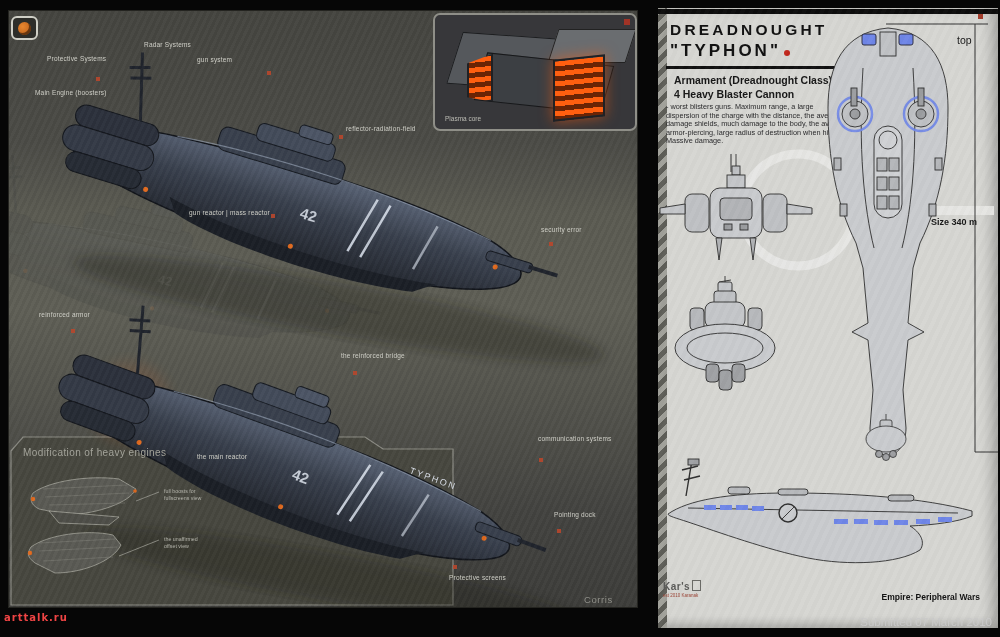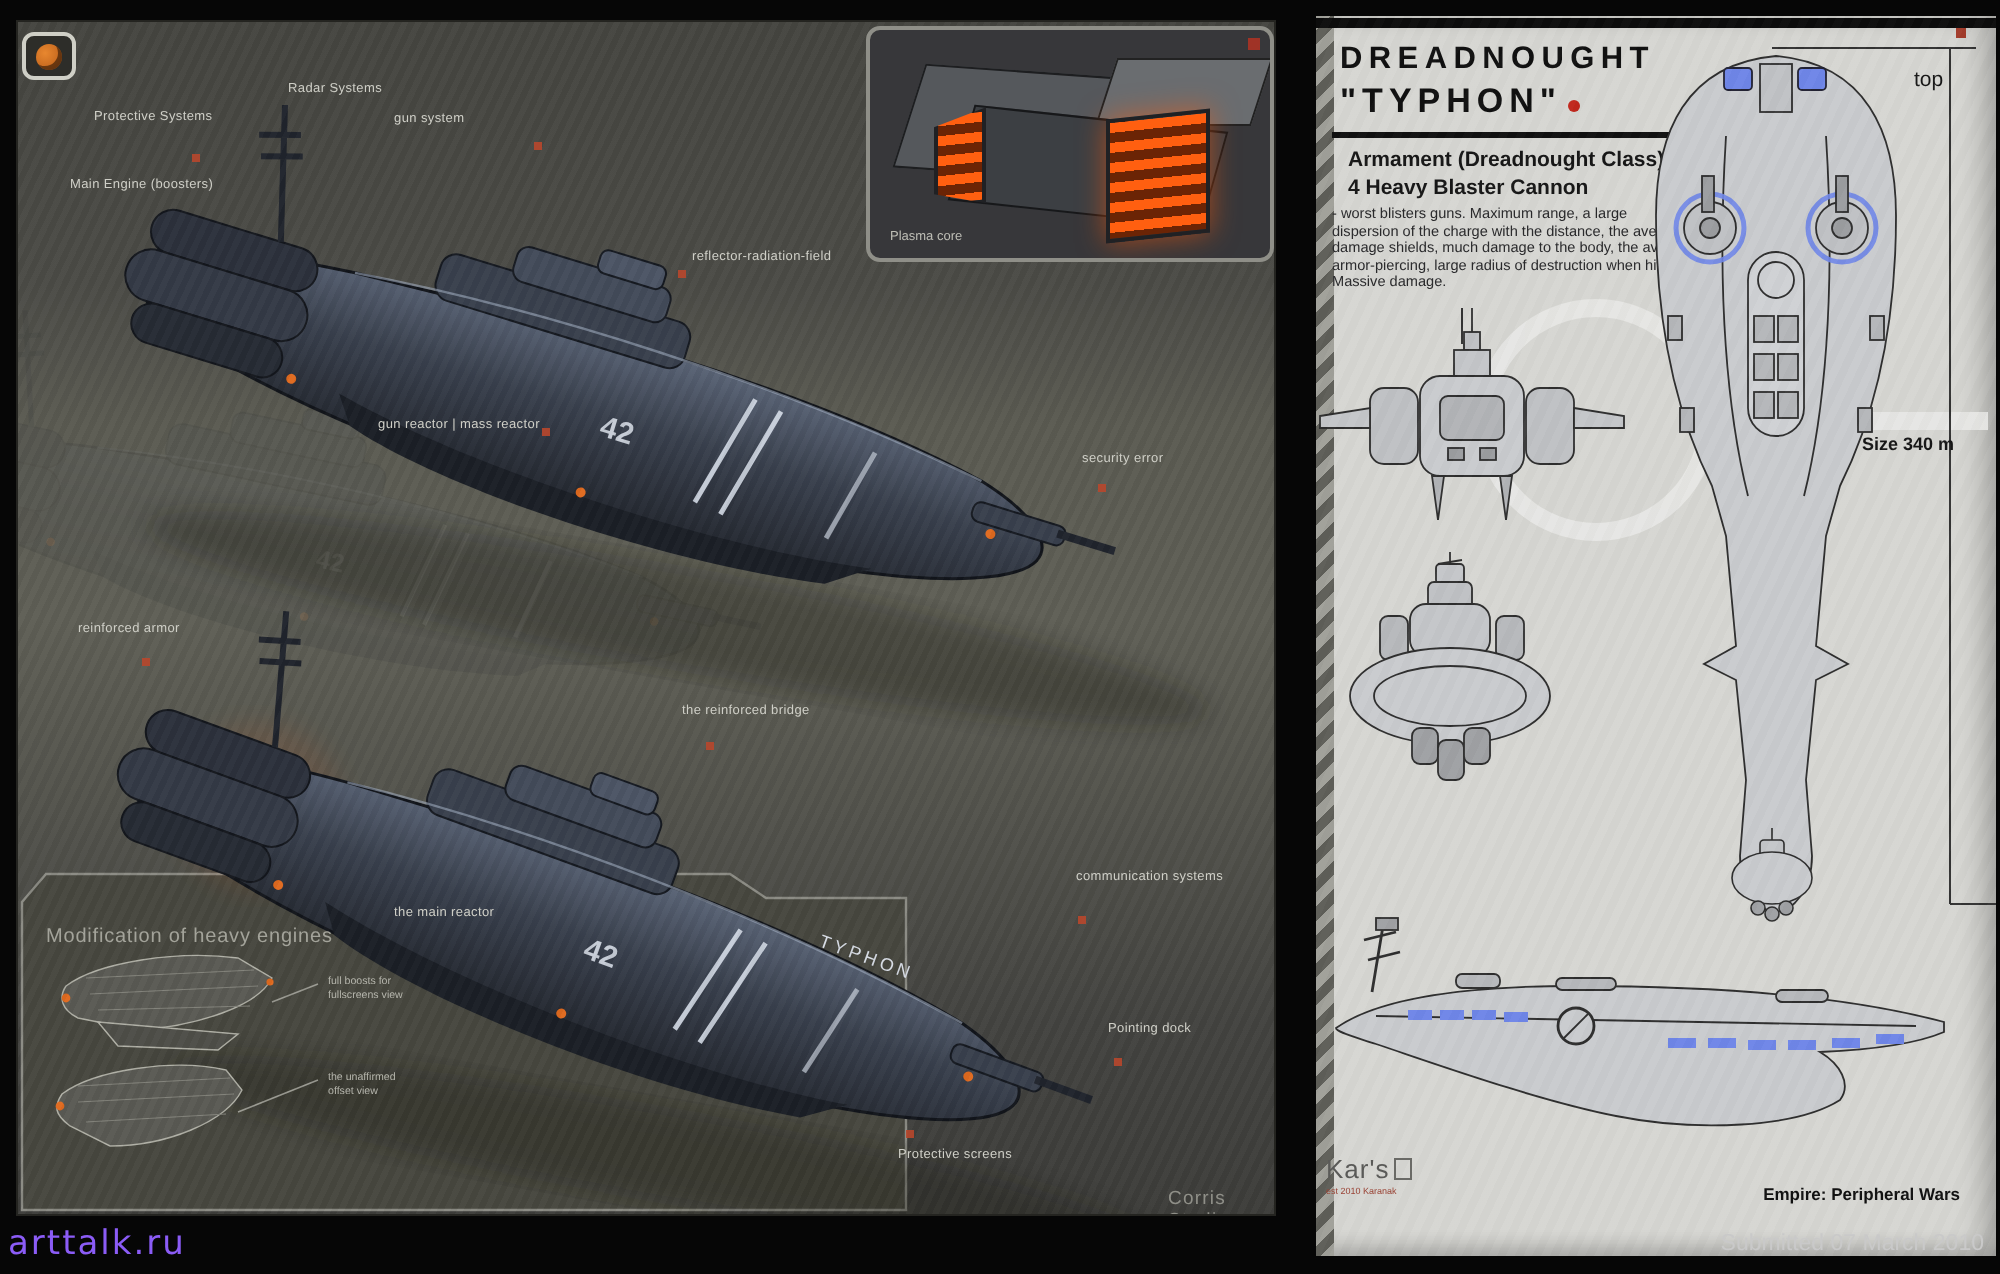--- a/index.html
+++ b/index.html
@@ -26,47 +26,47 @@
     transform:skewX(-10deg) rotate(6deg);border:1px solid #17181a;}
   .inset .nose{position:absolute;left:118px;top:14px;width:78px;height:34px;background:#6a6d70;
     transform:skewX(-18deg);border:1px solid #222;}
   .inset .vent{position:absolute;width:52px;height:62px;border:2px solid #202124;
     background:repeating-linear-gradient(180deg,#ff5f10 0 5px,#6b2405 5px 10px);
     transform:skewY(-6deg);box-shadow:0 0 14px rgba(255,90,10,.55);}
   .inset .vent.small{width:26px;height:48px;clip-path:polygon(0 15%,100% 0,100% 100%,0 85%);}
   .inset-label{position:absolute;left:10px;bottom:7px;font-size:6.5px;color:#bdbdb5;}
   .red-sq{position:absolute;width:6px;height:6px;background:#a03326;}
   .studio{position:absolute;left:575px;top:583px;font-size:9.5px;letter-spacing:.6px;color:#8f8f88;z-index:9;}
-  .modbox-title{position:absolute;left:14px;top:436px;font-size:10px;letter-spacing:.4px;color:#a3a39a;z-index:8;margin-top:16px;}
+  .modbox-title{position:absolute;left:14px;top:436px;font-size:10px;letter-spacing:.4px;color:#a3a39a;z-index:8;}
   .mod-callout{position:absolute;font-size:5.3px;line-height:1.25;color:#b5b5ac;z-index:8;}
   
   .right-panel{position:absolute;left:658px;top:8px;width:340px;height:620px;
     background:var(--paper,#d6d6d2);box-shadow:inset -8px 0 12px rgba(0,0,0,.18),inset 0 -6px 8px rgba(0,0,0,.12);}
   .right-panel::after{content:"";position:absolute;inset:0;pointer-events:none;
     background:repeating-linear-gradient(115deg,rgba(0,0,0,.015) 0 4px,rgba(255,255,255,.02) 4px 8px);}
   .paper-stripe{position:absolute;left:0;top:0;width:9px;height:620px;
     background:repeating-linear-gradient(135deg,#a0a099 0 5px,#5e5e58 5px 10px);}
   .paper-topbar{position:absolute;left:0;top:1px;width:340px;height:5px;background:#0c0c0c;}
   .rp-title{position:absolute;left:12px;top:13px;font-size:15.5px;font-weight:bold;letter-spacing:3.2px;color:#101010;}
   .rp-name{position:absolute;left:12px;top:33px;font-size:17px;font-weight:bold;letter-spacing:3px;color:#101010;}
   .dot-red{display:inline-block;width:6px;height:6px;border-radius:50%;background:#c0271c;margin-left:3px;}
   .rp-underline{position:absolute;left:8px;top:58px;width:170px;height:3px;background:#101010;}
   .rp-armament{position:absolute;left:16px;top:66px;font-size:10.5px;font-weight:bold;line-height:1.3;color:#161616;}
   .rp-desc{position:absolute;left:8px;top:95px;width:182px;font-size:7.3px;line-height:1.18;color:#29292b;}
   .rp-top{position:absolute;left:299px;top:26px;font-size:10.5px;color:#161616;}
   .rp-size{position:absolute;left:273px;top:209px;font-size:9px;font-weight:bold;color:#161616;}
   .rp-empire{position:absolute;right:18px;top:584px;font-size:8.5px;font-weight:bold;color:#101010;}
   .rp-artist{position:absolute;left:5px;top:568px;color:#5a5a58;z-index:5;}
-  .rp-artist .kar{font-size:13px;font-weight:normal;letter-spacing:.5px;}
+  .rp-artist .kar{font-size:10px;font-weight:bold;letter-spacing:.5px;}
   .rp-artist .kbox{display:inline-block;width:9px;height:11px;border:1.5px solid #6a6a66;margin-left:2px;vertical-align:-1px;}
   .rp-artist .sub{display:block;font-size:4.5px;color:#9a4436;margin-top:-1px;}
   .rp-redmark{position:absolute;left:320px;top:6px;width:5px;height:5px;background:#a23b2a;}
   
-  .wm{position:absolute;left:4px;top:612px;font-size:17px;font-weight:normal;letter-spacing:1px;
-      color:#8b5cf6;font-family:"DejaVu Sans",sans-serif;}
+  .wm{position:absolute;left:4px;top:612px;font-size:10px;font-weight:bold;letter-spacing:1px;
+      color:#ef4444;font-family:"DejaVu Sans",sans-serif;}
   .submitted{position:absolute;right:8px;top:616px;font-size:11.5px;color:#c9c9c9;}
   svg{position:absolute;left:0;top:0;}
   text{font-family:"Liberation Sans",sans-serif;}
 </style>
 </head>
 <body>
 
 <div class="stage">
 
   <div class="left-panel">

